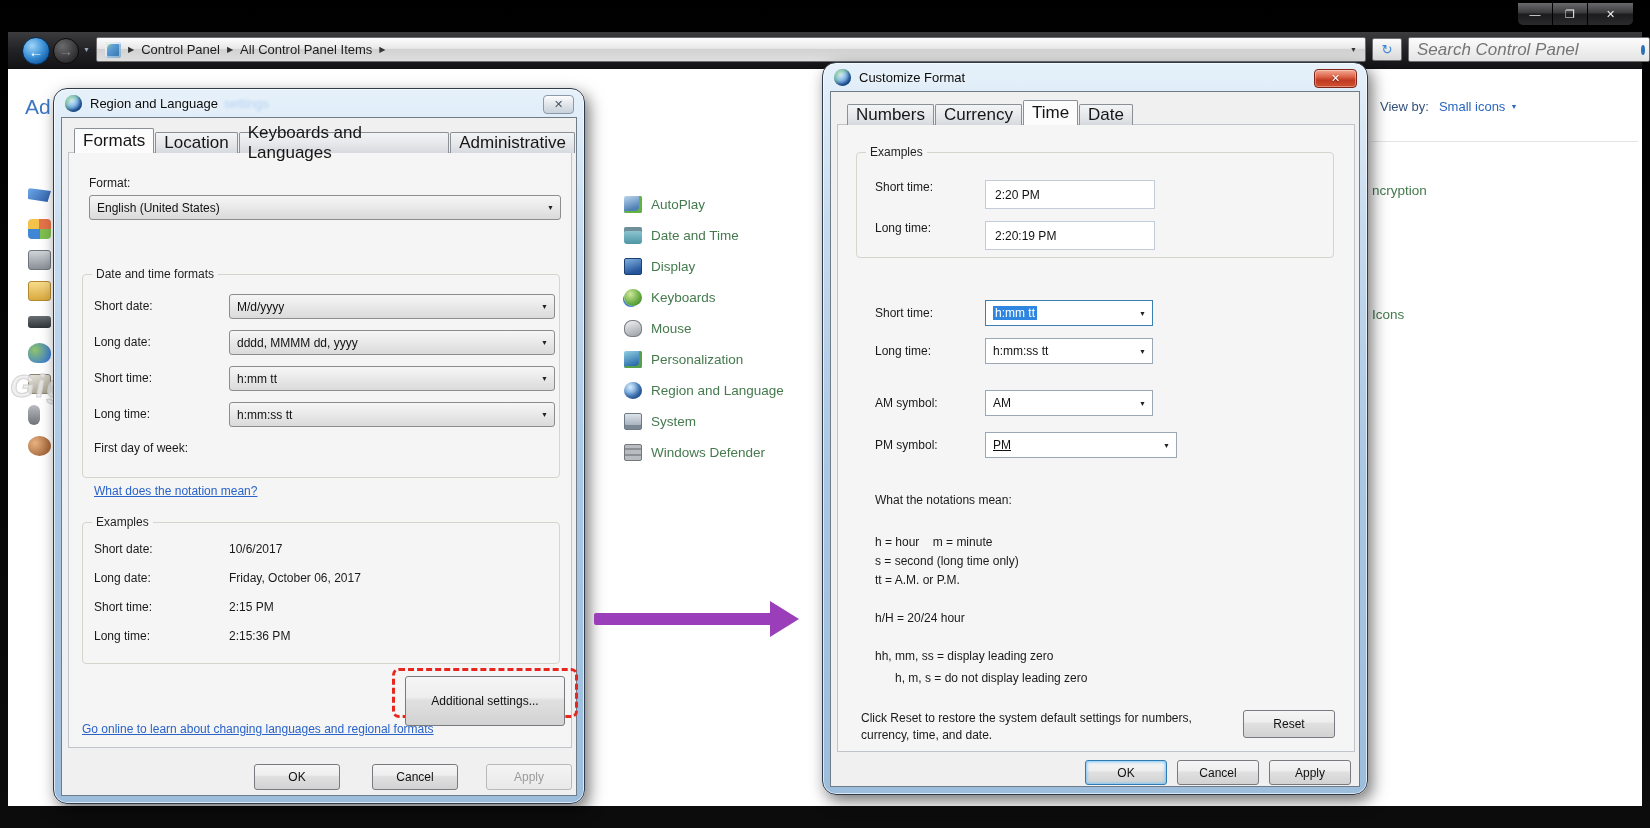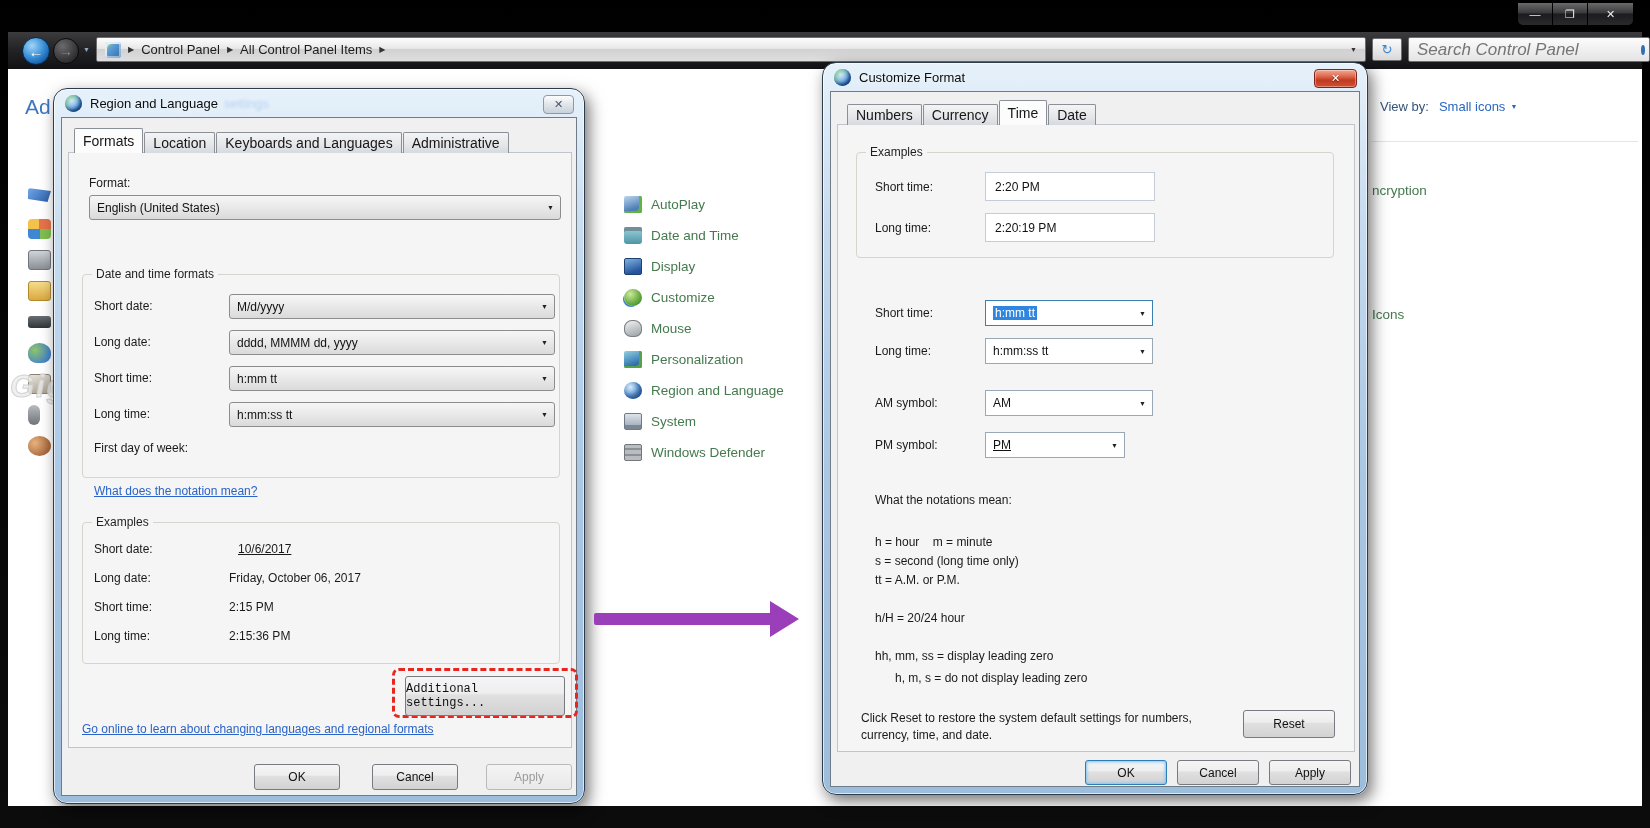--- a/index.html
+++ b/index.html
@@ -67,35 +67,35 @@
   
   .aero { position:absolute; border-radius:14px; border:1px solid #2e3b4a; background:linear-gradient(180deg,#e6f1fa 0%,#c6dbef 22%,#aac7e4 55%,#9dbddd 100%); box-shadow:inset 0 0 0 1px rgba(255,255,255,.65), 4px 6px 16px rgba(0,0,0,.55); }
   .aero-title { position:absolute; left:0; top:0; right:0; height:28px; display:flex; align-items:center; gap:8px; padding:0 11px; font-size:13px; color:#0c0c0c; text-shadow:0 0 8px rgba(255,255,255,.95); }
   .ghost { position:absolute; left:170px; top:7px; color:#7aa9e8; opacity:.45; filter:blur(1.5px); font-size:13px; }
   .globe { width:17px; height:17px; border-radius:50%; background:radial-gradient(circle at 35% 30%,#eaf5ff 0%,#8fc0ea 35%,#2f6cb5 75%,#1d4a85 100%); box-shadow:inset -2px -2px 3px rgba(0,40,90,.6), inset 3px 3px 3px rgba(120,200,120,.5); flex:0 0 auto; }
   .close-silver { position:absolute; right:10px; top:6px; width:31px; height:19px; border-radius:4px; background:linear-gradient(180deg,#fdfdfd 0%,#e3e7ec 45%,#c9d1da 100%); border:1px solid #8a99ab; color:#4a5560; font-size:11px; display:flex; align-items:center; justify-content:center; }
   .close-red { position:absolute; right:10px; top:6px; width:43px; height:19px; border-radius:4px; background:linear-gradient(180deg,#f4a894 0%,#dd6347 40%,#c03a22 60%,#d1502f 100%); border:1px solid #7e2619; box-shadow:inset 0 0 0 1px rgba(255,255,255,.35); color:#fff; font-size:11px; display:flex; align-items:center; justify-content:center; text-shadow:0 1px 1px rgba(0,0,0,.5); }
   .aero-body { position:absolute; left:7px; top:28px; right:7px; bottom:7px; background:#f0f0f0; border:1px solid #707b88; }
 
   .tabstrip { position:absolute; display:flex; align-items:flex-end; z-index:4; }
-  .tab { height:21px; padding:0 8px; display:flex; align-items:center; font-size:14px; color:#161616; background:linear-gradient(180deg,#f3f4f5 0%,#e4e6e9 60%,#d6d9de 100%); border:1px solid #8b9097; border-bottom:none; margin-right:1px; border-radius:2px 2px 0 0; }
+  .tab { height:21px; padding:0 8px; display:flex; align-items:center; font-size:17px; color:#161616; background:linear-gradient(180deg,#f3f4f5 0%,#e4e6e9 60%,#d6d9de 100%); border:1px solid #8b9097; border-bottom:none; margin-right:1px; border-radius:2px 2px 0 0; }
   .tab.active { height:25px; background:#fcfcfc; box-shadow:0 1px 0 #f5f5f5; z-index:5; }
   .panel { position:absolute; background:#f5f5f5; border:1px solid #c0c5cb; }
 
   .grp { position:absolute; border:1px solid #d5d5cc; border-radius:4px; }
   .grp-label { position:absolute; top:-8px; left:9px; background:#f5f5f5; padding:0 4px; font-size:12px; color:#1f1f1f; }
   .lbl { position:absolute; font-size:12px; color:#1a1a1a; }
   .val { position:absolute; font-size:12px; color:#1a1a1a; }
   .combo { position:absolute; height:25px; background:linear-gradient(180deg,#f6f6f6 0%,#eaeaea 45%,#dadada 100%); border:1px solid #8d8d8d; border-radius:3px; display:flex; align-items:center; padding:0 20px 0 7px; font-size:12px; color:#111; }
   .combo .caret { position:absolute; right:6px; font-size:7px; color:#222; }
   .combo-flat { position:absolute; height:26px; background:#fff; border:1px solid #9aa7b5; display:flex; align-items:center; padding:0 20px 0 7px; font-size:12px; color:#111; }
   .combo-flat .caret { position:absolute; right:6px; font-size:7px; color:#222; }
   .combo-flat.focus { border-color:#3c7fb1; }
   .seltext { background:#2f86e0; color:#fff; padding:0 2px; }
-  .tfield { position:absolute; height:29px; background:#fff; border:1px solid #c2cdd9; display:flex; align-items:center; padding:0 9px; font-size:12px; color:#111; }
+  .tfield { position:absolute; height:29px; background:#fff; border:1px solid #c2cdd9; display:flex; align-items:center; padding:0 9px; font-size:12px; color:#111;margin-top:8px; }
   .link { position:absolute; font-size:12px; color:#2a63c9; text-decoration:underline; }
   .btn { position:absolute; background:linear-gradient(180deg,#f5f5f5 0%,#eeeeee 42%,#e0e0e0 48%,#d2d2d2 100%); border:1px solid #777b80; border-radius:3px; display:flex; align-items:center; justify-content:center; font-size:12px; color:#111; }
   .btn.disabled { color:#9b9b9b; border-color:#b7babd; background:linear-gradient(180deg,#f4f4f4,#e9e9e9); }
   .btn.focus { border-color:#2d7cb5; box-shadow:inset 0 0 3px 1px #7fc4f2; }
   .red-dash { position:absolute; border:3px dashed #e6261f; border-radius:7px; z-index:6; }
   .notation { position:absolute; font-size:12px; color:#1a1a1a; white-space:pre-wrap; }
 </style>
 </head>
 <body>
 
@@ -163,21 +163,21 @@
       <div class="cpl-item">
           <span class="ci ci1"></span>
           <span>Date and Time</span>
         </div>
       <div class="cpl-item">
           <span class="ci ci2"></span>
           <span>Display</span>
         </div>
       <div class="cpl-item">
           <span class="ci ci3"></span>
-          <span>Customize</span>
+          <span>Keyboards</span>
         </div>
       <div class="cpl-item">
           <span class="ci ci4"></span>
           <span>Mouse</span>
         </div>
       <div class="cpl-item">
           <span class="ci ci5"></span>
           <span>Personalization</span>
         </div>
       <div class="cpl-item">
@@ -251,30 +251,30 @@
           <span class="caret">▼</span>
         </div>
       <div class="lbl" style="left:32px; top:323px;">First day of week:</div>
 
       <div class="link" style="left:32px; top:366px;">What does the notation mean?</div>
 
       <div class="grp" style="left:20px; top:404px; width:478px; height:142px;">
         <span class="grp-label">Examples</span>
       </div>
       <div class="lbl" style="left:32px; top:424px;">Short date:</div>
-      <div class="val" style="left:176px; top:424px;text-decoration:underline;">10/6/2017</div>
+      <div class="val" style="left:167px; top:424px;">10/6/2017</div>
       <div class="lbl" style="left:32px; top:453px;">Long date:</div>
       <div class="val" style="left:167px; top:453px;">Friday, October 06, 2017</div>
       <div class="lbl" style="left:32px; top:482px;">Short time:</div>
       <div class="val" style="left:167px; top:482px;">2:15 PM</div>
       <div class="lbl" style="left:32px; top:511px;">Long time:</div>
       <div class="val" style="left:167px; top:511px;">2:15:36 PM</div>
 
       <div class="red-dash" style="left:330px; top:550px; width:186px; height:50px;"></div>
-      <div class="btn" style="left:343px; top:558px; width:160px; height:40px; z-index:7;font-family:Liberation Mono, monospace;">Additional settings...</div>
+      <div class="btn" style="left:343px; top:558px; width:160px; height:50px; z-index:7;">Additional settings...</div>
 
       <div class="link" style="left:20px; top:604px;">Go online to learn about changing languages and regional formats</div>
 
       <div class="btn" style="left:192px; top:646px; width:86px; height:26px;">OK</div>
       <div class="btn" style="left:310px; top:646px; width:86px; height:26px;">Cancel</div>
       <div class="btn disabled" style="left:424px; top:646px; width:86px; height:26px;">Apply</div>
     </div>
   </div>
 
   <div class="aero" style="left:822px; top:62px; width:546px; height:733px; z-index:20;">
@@ -315,21 +315,21 @@
       <div class="combo-flat" style="left:154px; top:246px; width:168px;">
           <span>h:mm:ss tt</span>
           <span class="caret">▼</span>
         </div>
       <div class="lbl" style="left:44px; top:304px;">AM symbol:</div>
       <div class="combo-flat" style="left:154px; top:298px; width:168px;">
           <span>AM</span>
           <span class="caret">▼</span>
         </div>
       <div class="lbl" style="left:44px; top:346px;">PM symbol:</div>
-      <div class="combo-flat" style="left:154px; top:340px; width:140px;text-decoration:underline;">
+      <div class="combo-flat" style="left:154px; top:340px; width:192px;text-decoration:underline;">
           <span>PM</span>
           <span class="caret">▼</span>
         </div>
 
       <div class="notation" style="left:44px; top:401px;">What the notations mean:</div>
       <div class="notation" style="left:44px; top:443px;">h = hour    m = minute</div>
       <div class="notation" style="left:44px; top:462px;">s = second (long time only)</div>
       <div class="notation" style="left:44px; top:481px;">tt = A.M. or P.M.</div>
       <div class="notation" style="left:44px; top:519px;">h/H = 20/24 hour</div>
       <div class="notation" style="left:44px; top:557px;">hh, mm, ss = display leading zero</div>

